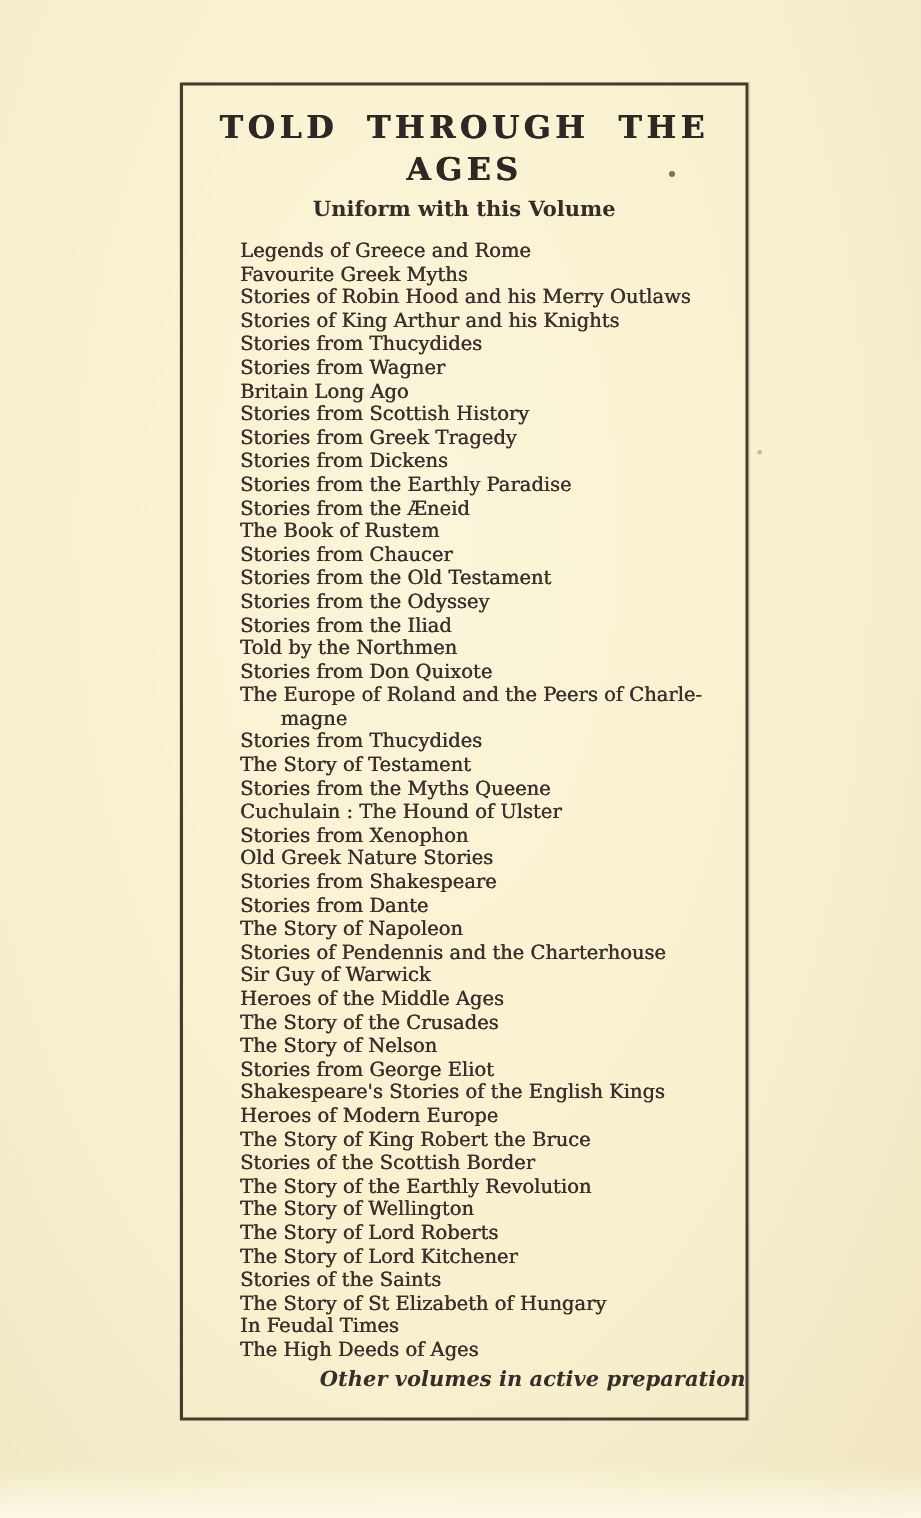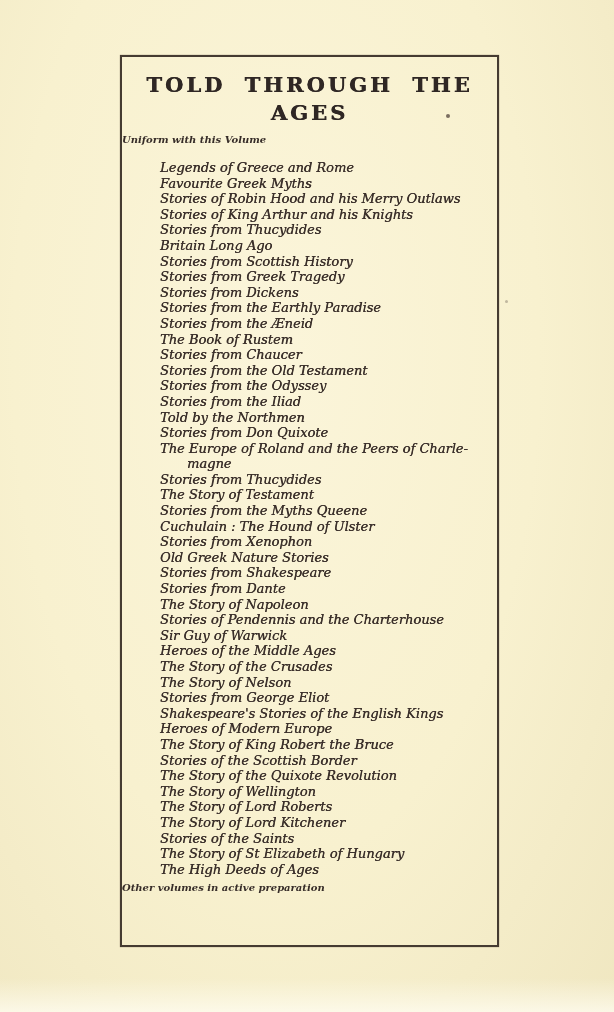--- a/index.html
+++ b/index.html
@@ -41,48 +41,46 @@
     font-size: 21px;
     line-height: 28px;
     font-weight: bold;
     letter-spacing: 3px;
     word-spacing: 9px;
     color: #2f2724;
     text-shadow: 0.4px 0 0 #2f2724;
   }
   .series-subtitle {
     margin-top: 3px;
-    text-align: left;
-    font-style: italic;
+    text-align: center;
     font-weight: bold;
-    font-size: 10px;
+    font-size: 14px;
     line-height: 20px;
     color: #362c28;
   }
   .book-list {
     margin-top: 10px;
     padding-left: 38px;
     padding-right: 6px;
   }
   .book-item {
     font-size: 13px;
     line-height: 15.6px;
     white-space: pre-line;        
     padding-left: 27px;           
     text-indent: -27px;
     text-shadow: 0.3px 0 0 currentColor;  
     color: #3b302b;
-    font-style: italic;
   }
   .list-footer {
     margin-top: 2px;
-    text-align: left;
+    text-align: right;
     font-style: italic;
     font-weight: bold;
-    font-size: 10px;
+    font-size: 14px;
     line-height: 18px;
     color: #372d29;
   }
 </style>
 </head>
 <body>
 
 <div class="paper">
   <div class="speck s1"></div>
   <div class="speck s2"></div>
@@ -91,20 +89,21 @@
     <div class="series-title">TOLD THROUGH THE AGES</div>
 
     <div class="series-subtitle">Uniform with this Volume</div>
 
     <div class="book-list">
         <div class="book-item">Legends of Greece and Rome</div>
         <div class="book-item">Favourite Greek Myths</div>
         <div class="book-item">Stories of Robin Hood and his Merry Outlaws</div>
         <div class="book-item">Stories of King Arthur and his Knights</div>
         <div class="book-item">Stories from Thucydides</div>
+        <div class="book-item">Stories from Wagner</div>
         <div class="book-item">Britain Long Ago</div>
         <div class="book-item">Stories from Scottish History</div>
         <div class="book-item">Stories from Greek Tragedy</div>
         <div class="book-item">Stories from Dickens</div>
         <div class="book-item">Stories from the Earthly Paradise</div>
         <div class="book-item">Stories from the Æneid</div>
         <div class="book-item">The Book of Rustem</div>
         <div class="book-item">Stories from Chaucer</div>
         <div class="book-item">Stories from the Old Testament</div>
         <div class="book-item">Stories from the Odyssey</div>
@@ -125,24 +124,25 @@
         <div class="book-item">Stories of Pendennis and the Charterhouse</div>
         <div class="book-item">Sir Guy of Warwick</div>
         <div class="book-item">Heroes of the Middle Ages</div>
         <div class="book-item">The Story of the Crusades</div>
         <div class="book-item">The Story of Nelson</div>
         <div class="book-item">Stories from George Eliot</div>
         <div class="book-item">Shakespeare's Stories of the English Kings</div>
         <div class="book-item">Heroes of Modern Europe</div>
         <div class="book-item">The Story of King Robert the Bruce</div>
         <div class="book-item">Stories of the Scottish Border</div>
-        <div class="book-item">The Story of the Quixote Revolution</div>
+        <div class="book-item">The Story of the Earthly Revolution</div>
         <div class="book-item">The Story of Wellington</div>
         <div class="book-item">The Story of Lord Roberts</div>
         <div class="book-item">The Story of Lord Kitchener</div>
         <div class="book-item">Stories of the Saints</div>
         <div class="book-item">The Story of St Elizabeth of Hungary</div>
+        <div class="book-item">In Feudal Times</div>
         <div class="book-item">The High Deeds of Ages</div>
       </div>
 
     <div class="list-footer">Other volumes in active preparation</div>
   </div>
 </div>
 
 </body></html>

